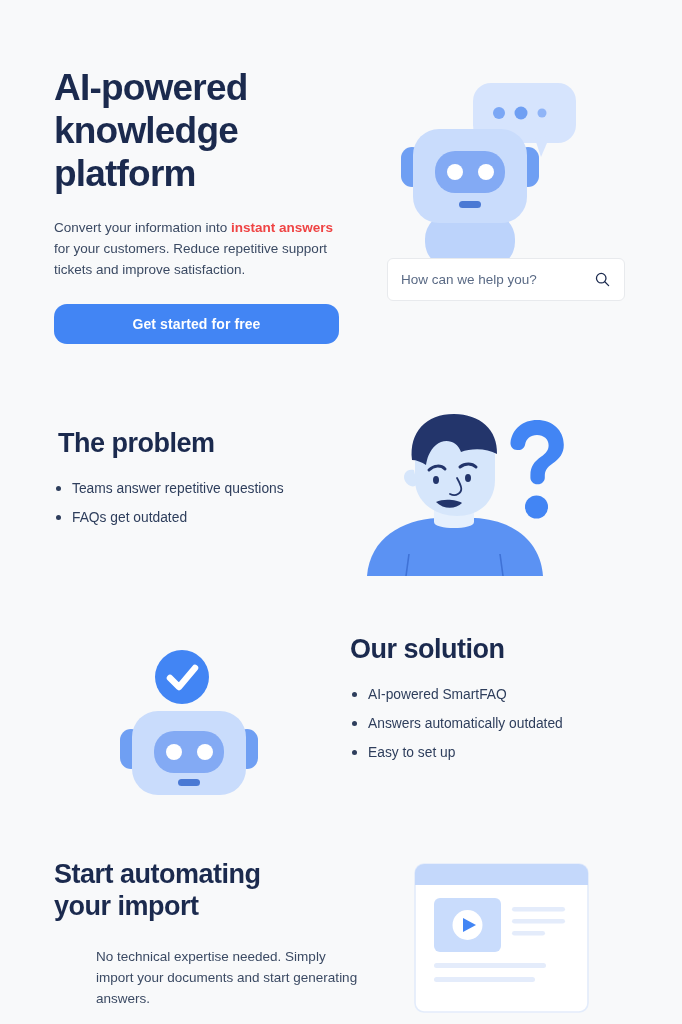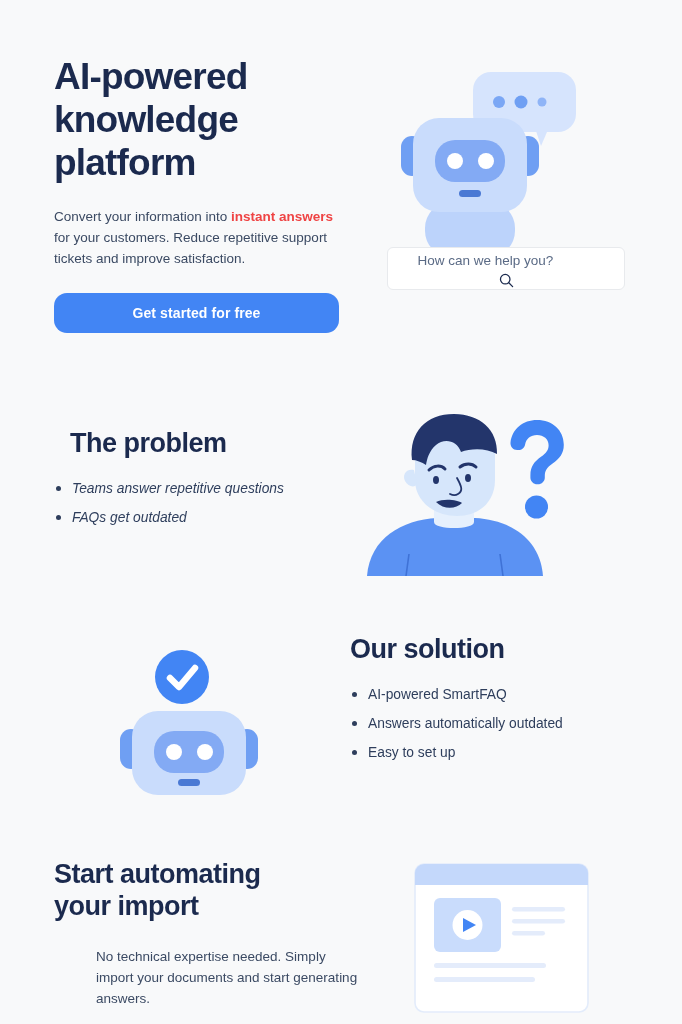--- a/index.html
+++ b/index.html
@@ -62,21 +62,21 @@
     position: absolute;
     left: 2px;
     top: 7px;
     width: 5px;
     height: 5px;
     border-radius: 50%;
     background: #2e3e5c;
   }
 
   
-  .hero { position: absolute; left: 0; top: 0; width: 660px; height: 385px; }
+  .hero { position: absolute; left: 0; top: 11px; width: 660px; height: 385px; }
 
   .hero-title { position: absolute; left: 54px; top: 55px; width: 300px; }
 
   .hero-sub { position: absolute; left: 54px; top: 206px; width: 285px; }
 
   .cta-button {
     position: absolute;
     left: 54px;
     top: 293px;
     width: 285px;
@@ -109,35 +109,34 @@
     top: 247px;
     width: 238px;
     height: 43px;
     background: #ffffff;
     border: 1px solid #e8eaed;
     border-radius: 6px;
     display: flex;
     align-items: center;
     padding: 0 13px;
     z-index: 5;
-    flex-direction: column;
   }
   .search-input {
     flex: 1;
     border: none;
     outline: none;
     background: transparent;
     font-family: "Liberation Sans", sans-serif;
     font-size: 13.5px;
     color: #3b4a63;
   }
   .search-input::placeholder { color: #5a6a85; opacity: 1; }
   .search-icon { width: 17px; height: 17px; flex: none; cursor: pointer; }
-  .problem-title { position: absolute; left: 70px; top: 427px; text-align: center; }
-  .problem-list  { position: absolute; left: 54px; top: 479px; width: 300px; font-style: italic; }
+  .problem-title { position: absolute; left: 58px; top: 427px; text-align: center; }
+  .problem-list  { position: absolute; left: 54px; top: 479px; width: 300px; }
   .problem-art   { position: absolute; left: 362px; top: 408px; width: 220px; height: 170px; }
 
   
   .solution-art   { position: absolute; left: 118px; top: 645px; width: 145px; height: 150px; }
   .solution-title { position: absolute; left: 350px; top: 633px; }
   .solution-list  { position: absolute; left: 350px; top: 685px; width: 300px; }
 
   
   .bottom-title { position: absolute; left: 54px; top: 858px; width: 300px; }
   .bottom-sub   { position: absolute; left: 54px; top: 946px; width: 270px; margin-left: 42px; }

